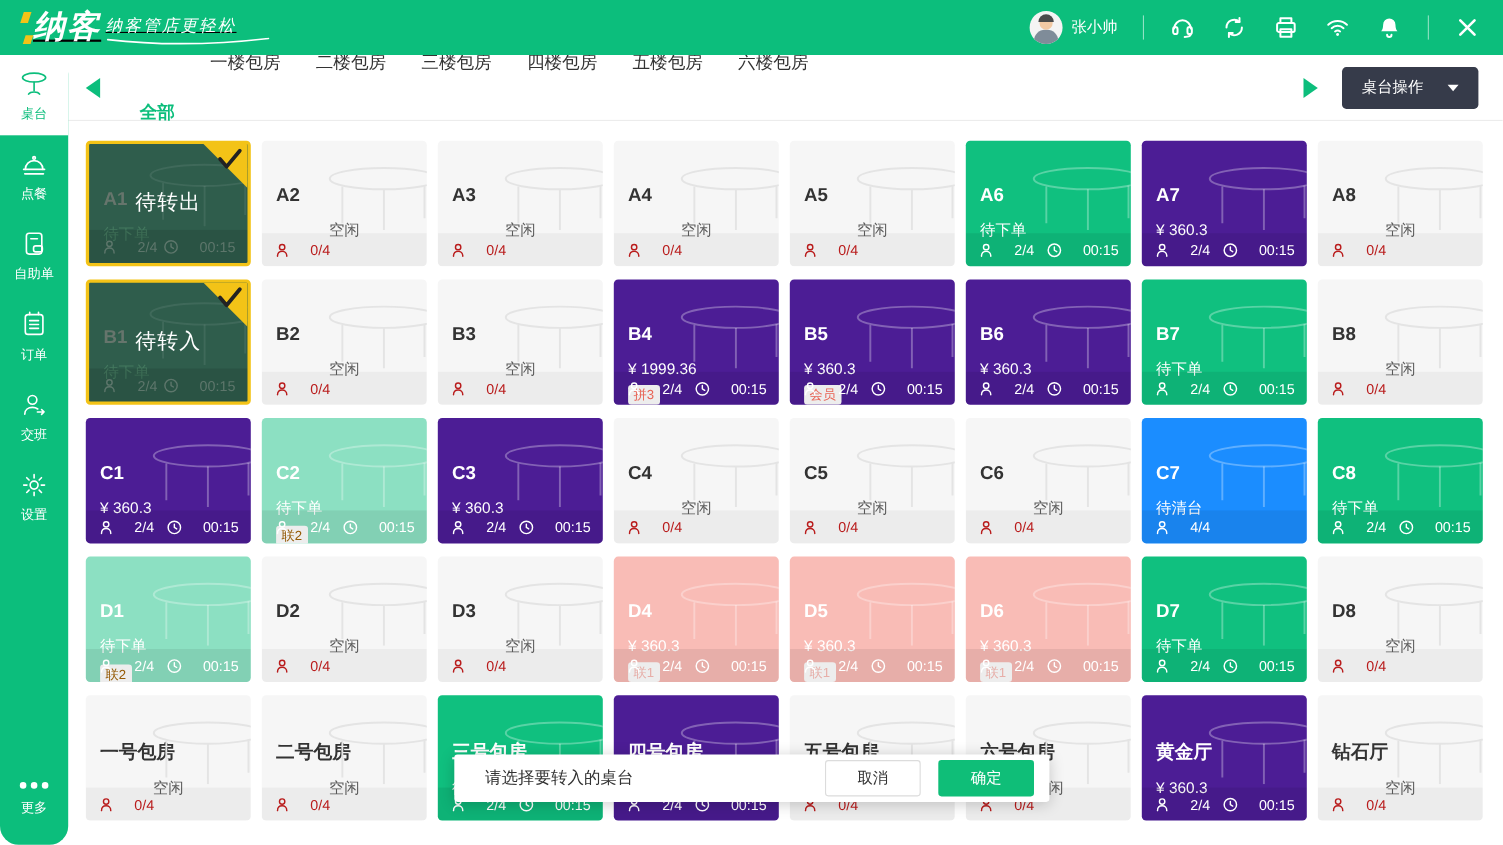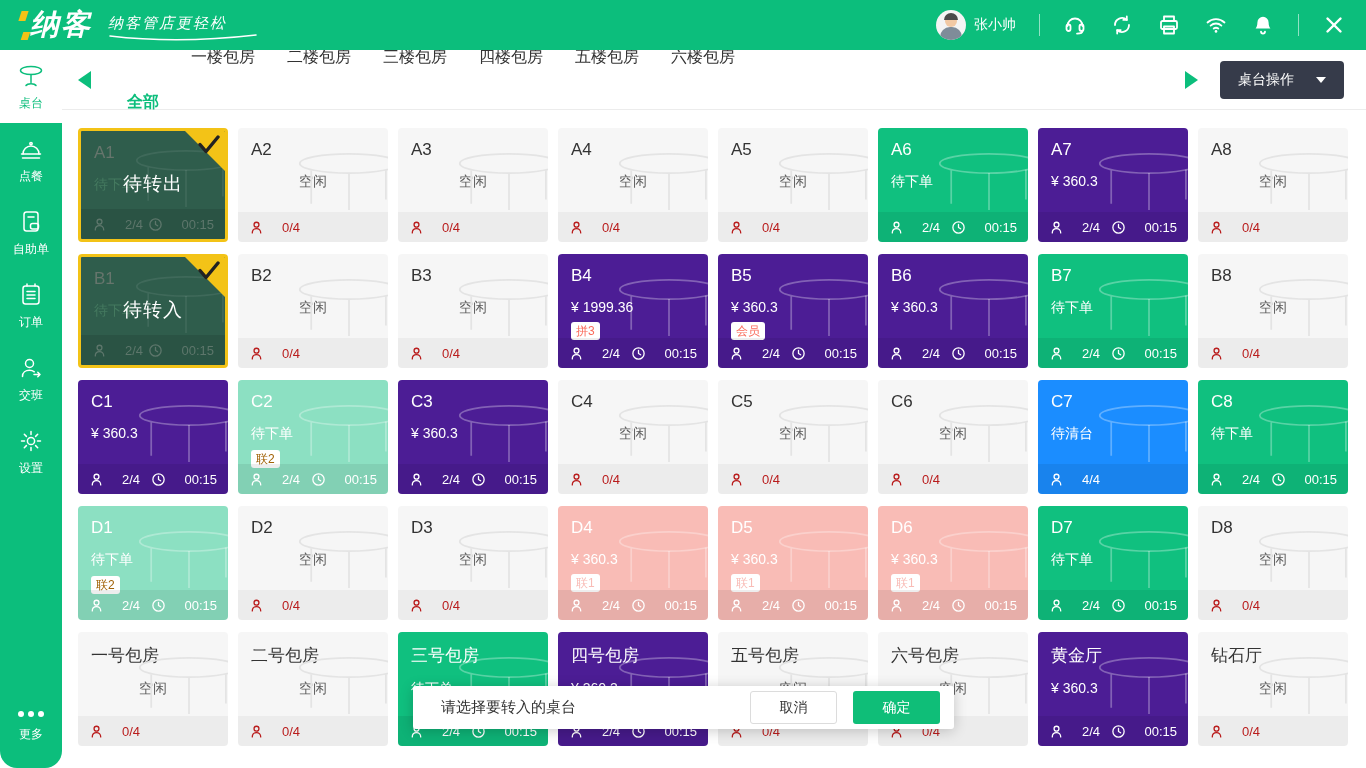--- a/index.html
+++ b/index.html
@@ -1,21 +1,21 @@
 <!DOCTYPE html>
 <html><head>
 <meta charset="utf-8">
 <style>
   * { margin:0; padding:0; box-sizing:border-box; }
   html,body { width:1366px; height:768px; overflow:hidden; font-family:"Liberation Sans",sans-serif; background:#fff; }
 
   
   .topbar { position:fixed; top:0; left:0; width:1366px; height:50px; background:#0cbe7c;
             display:flex; align-items:center; justify-content:space-between; padding:0 20px; z-index:60; }
-  .logo-wrap { display:flex; align-items:center; gap:16px; }
+  .logo-wrap { display:flex; align-items:center; gap:4px;text-decoration:underline; }
   .logo { color:#fff; font-size:29px; font-weight:bold; font-style:italic; letter-spacing:2px; position:relative; padding-left:10px; }
   .logo::before { content:""; position:absolute; left:0; top:6px; width:7px; height:10px; background:#f3c317; transform:skew(-18deg); }
   .logo::after { content:""; position:absolute; left:2px; bottom:5px; width:7px; height:8px; background:#f3c317; transform:skew(-18deg); }
   .tagline { color:#fff; font-size:15px; font-style:italic; position:relative; padding-bottom:9px; top:3px; letter-spacing:2px; }
   .tagline svg { position:absolute; left:0; bottom:0; }
   .top-right { display:flex; align-items:center; gap:23px; }
   .user { display:flex; align-items:center; gap:8px; color:#fff; font-size:14px; cursor:pointer; }
   .avatar { width:30px; height:30px; border-radius:50%; background:#f4f4f4; overflow:hidden; position:relative; }
   .avatar .head { position:absolute; left:9px; top:5px; width:12px; height:12px; border-radius:50%; background:#f2c9a4; }
   .avatar .hair { position:absolute; left:8px; top:3px; width:14px; height:7px; border-radius:7px 7px 0 0; background:#4a4a4a; }
@@ -44,21 +44,21 @@
   .tabs { display:flex; gap:32px; margin-left:36px; font-size:16px; color:#333; }
   .tab { cursor:pointer; }
   .tab.active { color:#0cbe7c; font-weight:bold;margin-top:45px; }
   .table-action-btn { margin-left:22px; margin-right:6px; background:#363b4a; color:#fff; font-size:14px;
                       border:none; border-radius:4px; padding:10px 18px; display:flex; align-items:center; gap:22px; cursor:pointer; }
   .caret-down { width:0; height:0; border-left:5px solid transparent; border-right:5px solid transparent; border-top:6px solid #fff; }
 
   
   .grid { display:grid; grid-template-columns:repeat(8,150px); gap:12px 10px; padding:18px 16px; }
   .card { position:relative; height:114px; border-radius:4px; overflow:hidden; cursor:pointer; }
-  .card .name { font-size:17px; font-weight:normal; padding:12px 13px 0; }
+  .card .name { font-size:17px; font-weight:bold; padding:12px 13px 0;margin-top:28px; }
   .card .status { font-size:14px; padding:13px 13px 0; }
   .card .badge { display:inline-block; margin:7px 0 0 13px; background:#fff; border-radius:3px;
                  font-size:12px; line-height:18px; padding:0 5px; }
   .card .foot { position:absolute; left:0; right:0; bottom:0; height:30px; display:flex; align-items:center;
                 justify-content:space-between; padding:0 11px; font-size:13px; }
   .occ, .timer { display:flex; align-items:flex-start; gap:18px; }
   .foot svg { stroke:currentColor; fill:none; stroke-width:1.4; stroke-linecap:round; stroke-linejoin:round; }
   .watermark { position:absolute; right:-16px; bottom:28px; pointer-events:none; }
   .watermark svg { stroke:currentColor; fill:none; stroke-width:2; }
 

